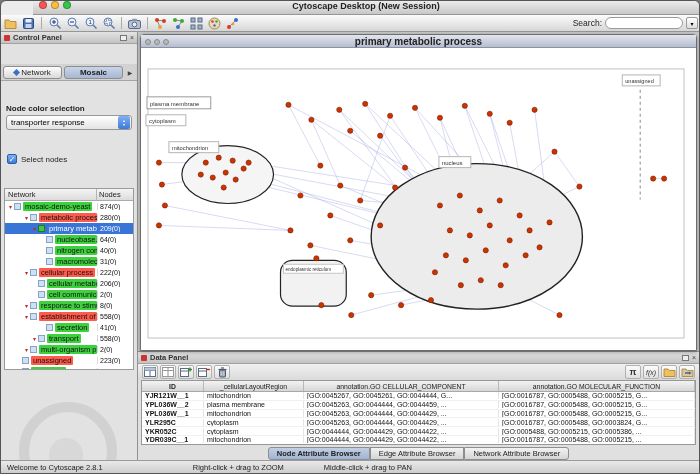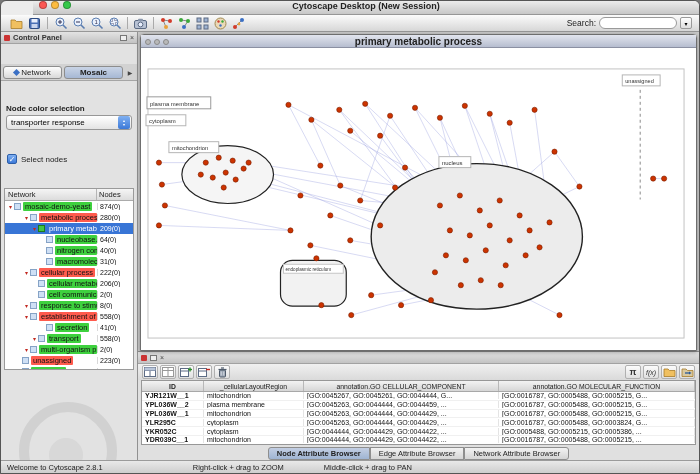--- a/index.html
+++ b/index.html
@@ -10,21 +10,21 @@
   
   .titlebar { height:14px; flex:0 0 14px; background:linear-gradient(#ececec,#c7c7c7);
               border-bottom:1px solid #969696; position:relative; display:flex; align-items:flex-start;margin-left:32px; }
   .traffic { display:flex; gap:4px; margin-left:6px; z-index:2; }
   .light { width:8px; height:8px; border-radius:50%; border:1px solid rgba(0,0,0,.25); }
   .light.red{ background:#fc5753;} .light.yellow{ background:#fdbc40;} .light.green{ background:#34c84a;}
   .title-text { position:absolute; left:0; right:0; text-align:center; font-size:9px; font-weight:bold; color:#222; }
 
   
   .toolbar { height:17px; flex:0 0 17px; background:linear-gradient(#fbfbfb,#d7d7d7);
-             border-bottom:1px solid #979797; display:flex; align-items:center; padding:0 7px; gap:1px; }
+             border-bottom:1px solid #979797; display:flex; align-items:center; padding:0 1px; gap:1px; }
   .tb-btn { width:17px; height:15px; display:flex; align-items:center; justify-content:center; border-radius:3px; cursor:default; }
   .tb-sep { width:1px; height:12px; background:#aaa; margin:0 3px; }
   .search-wrap { margin-left:auto; display:flex; align-items:center; gap:3px; }
   .search-label { font-size:8.5px; color:#222; }
   .search-input { width:78px; height:12px; border:1px solid #9a9a9a; border-radius:6px; font-size:8px; padding:0 5px;
                   font-family:"Liberation Sans",sans-serif; }
   .search-drop { font-size:6px; width:12px; height:12px; border:1px solid #9a9a9a; border-radius:2px;
                  background:linear-gradient(#fff,#ddd); display:flex; align-items:center; justify-content:center; }
 
   
@@ -621,20 +621,21 @@
                   <circle cx="440" cy="139" r="2.6" fill="#cc3300" stroke="#7a1f00" stroke-width="0.6"></circle>
                 </g>
             </svg>
           </div>
         </div>
       </div>
 
       <div class="data-panel">
         <div class="panel-titlebar">
           <span class="panel-mini-icon"></span>
+          <span class="panel-title-text">Data Panel</span>
           <span class="panel-float"></span>
           <span class="panel-close">×</span>
         </div>
         <div class="dp-toolbar">
           <span class="dp-btn">
             <svg width="12" height="10" viewBox="0 0 12 10">
                 <rect x="0.5" y="0.5" width="11" height="9" fill="#fff" stroke="#5c6b84"></rect>
                 <line x1="0.5" y1="3.5" x2="11.5" y2="3.5" stroke="#5c6b84"></line>
                 <line x1="6" y1="0.5" x2="6" y2="9.5" stroke="#5c6b84"></line>
                 <rect x="0.5" y="0.5" width="11" height="3" fill="#b9c6da"></rect>

